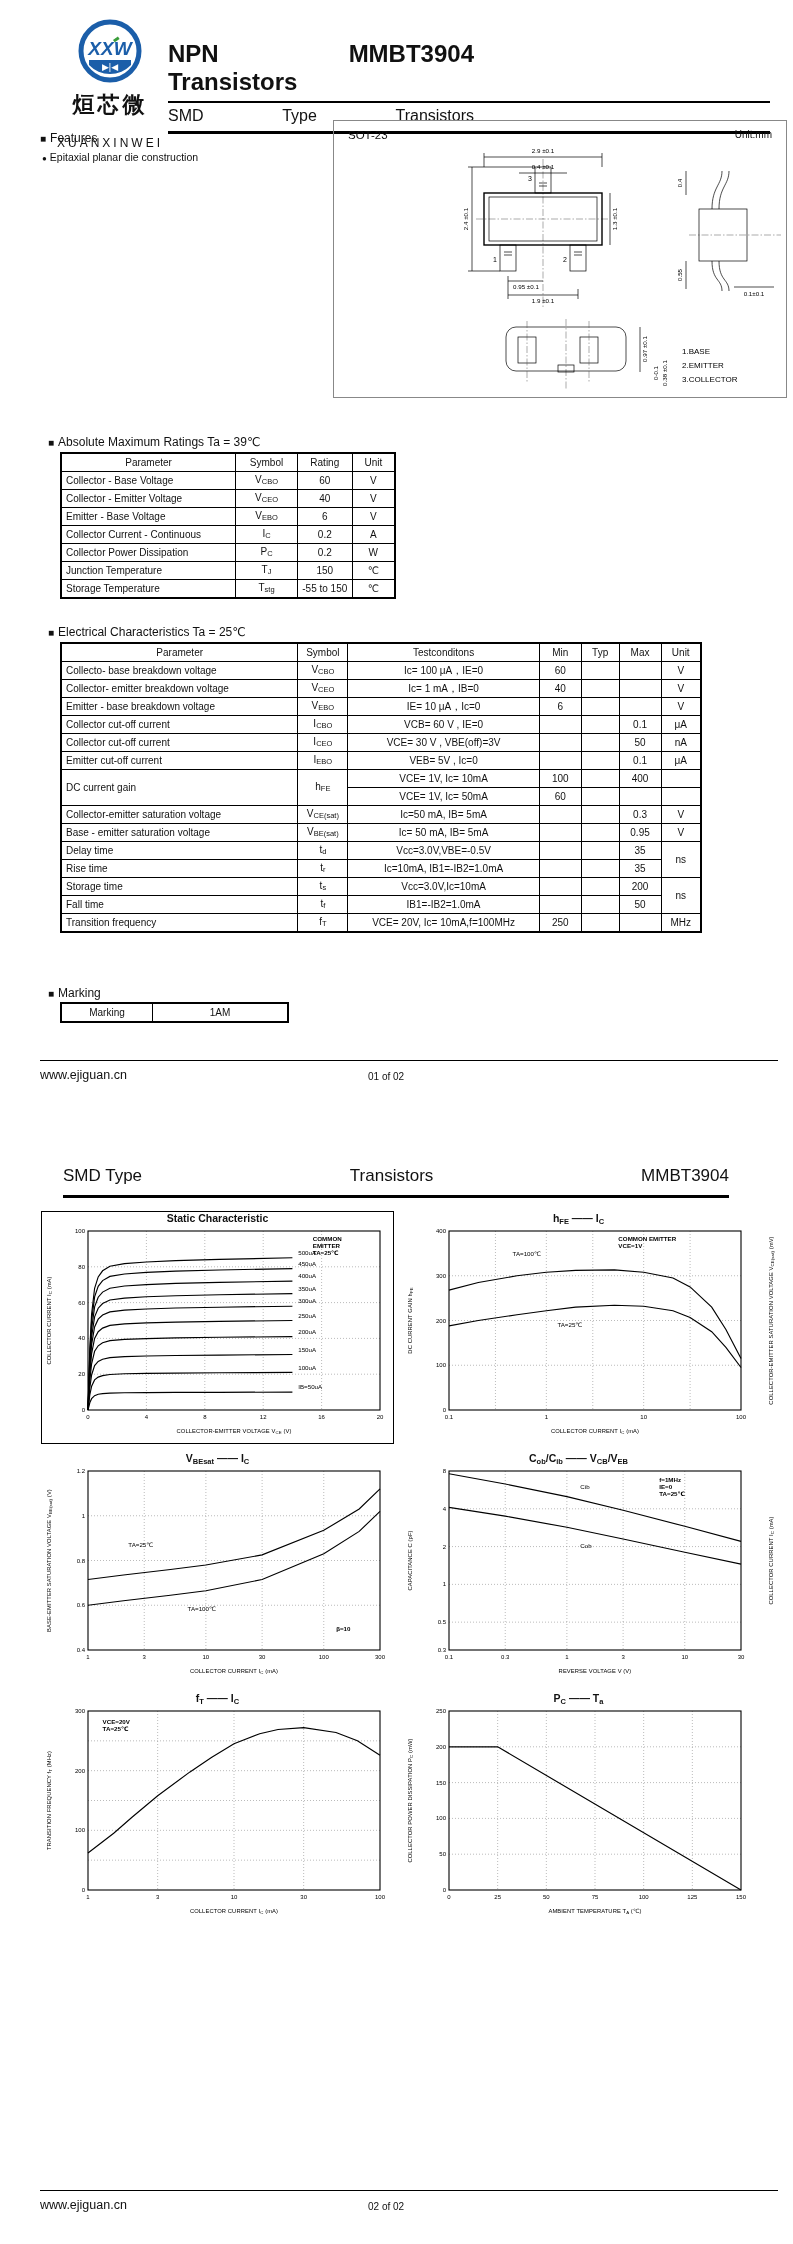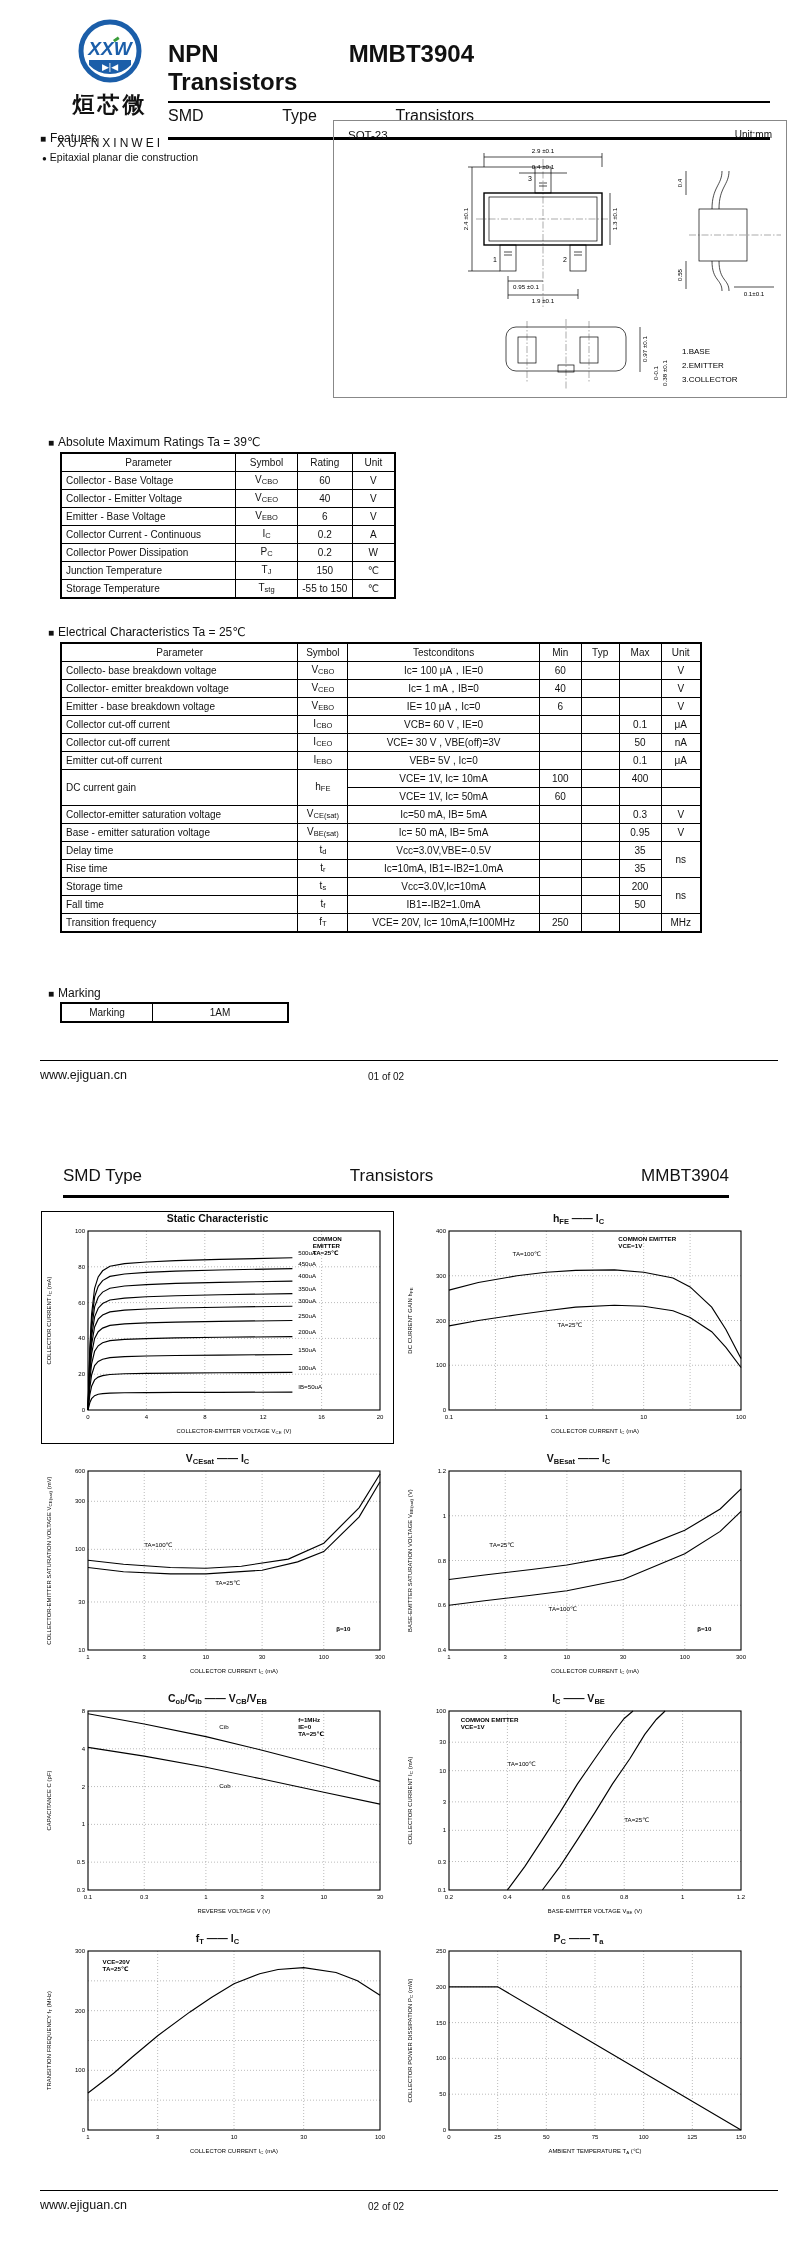--- a/index.html
+++ b/index.html
@@ -6,21 +6,21 @@
   .sheet{position:relative;width:793px;height:2244px;background:#fff;
          font-family:"Liberation Sans","DejaVu Sans",sans-serif;color:#111;overflow:hidden;}
   
   .logo-wrap{position:absolute;left:48px;top:18px;width:124px;text-align:center;}
   .logo-cn{font-size:22px;font-weight:bold;letter-spacing:3px;margin-top:2px;}
   .logo-en{font-size:12px;letter-spacing:3px;margin-top:16px;}
   .title-block{position:absolute;left:168px;top:40px;width:602px;}
   .title-row1{border-bottom:2px solid #000;padding-bottom:5px;}
   .title-row1 .inner,.title-row2 .inner{width:306px;display:flex;justify-content:space-between;align-items:baseline;}
   .t-big{font-size:24px;font-weight:bold;}
-  .title-row2{border-bottom:3px solid #000;padding:4px 0 12px 0;}
+  .title-row2{border-bottom:3px solid #000;padding:4px 0 6px 0;}
   .t-mid{font-size:16px;}
   
   .sec-head{position:absolute;font-size:12px;font-weight:normal;}
   .sec-head::before{content:"■";margin-right:4px;font-size:10px;}
   .feature-item{position:absolute;font-size:10.5px;}
   .feature-item::before{content:"●";margin-right:3px;font-size:8px;}
   
   .pkg-box{position:absolute;left:333px;top:120px;width:452px;height:276px;border:1px solid #888;}
   .pkg-name{position:absolute;left:14px;top:8px;font-size:11.5px;}
   .pkg-unit{position:absolute;right:14px;top:8px;font-size:10px;}
@@ -40,21 +40,21 @@
   .marking-tbl td.v{width:126px;}
   
   .foot-rule{position:absolute;left:40px;width:738px;border-top:1.5px solid #000;}
   .foot-site{position:absolute;left:40px;font-size:12.5px;}
   .foot-page{position:absolute;left:368px;font-size:10px;}
   
   .p2-header{position:absolute;left:55px;top:1166px;width:666px;display:flex;
              justify-content:space-between;align-items:baseline;font-size:17px;
              border-bottom:3px solid #000;padding-bottom:9px;margin-left:8px;}
   .charts-grid{position:absolute;left:42px;top:1212px;width:712px;
-               display:grid;grid-template-columns:1fr 1fr;column-gap:10px;row-gap:9px;}
+               display:grid;grid-template-columns:1fr 1fr 1fr;column-gap:10px;row-gap:9px;}
   .chart{width:351px;}
   .chart.framed{outline:1px solid #000;}
   .chart-title{text-align:center;font-size:10.5px;font-weight:bold;height:13px;line-height:13px;}
   .chart-title .tsub{font-size:7.5px;vertical-align:-2px;}
   .chart svg{display:block;}
   .grid{stroke:#777;stroke-width:0.5;stroke-dasharray:1,2;}
   .frame{fill:none;stroke:#000;stroke-width:1.1;}
   .tick{font-size:6px;fill:#000;}
   .axis{font-size:5.8px;fill:#000;letter-spacing:0.1px;}
   .curve{fill:none;stroke:#000;stroke-width:1.15;}

